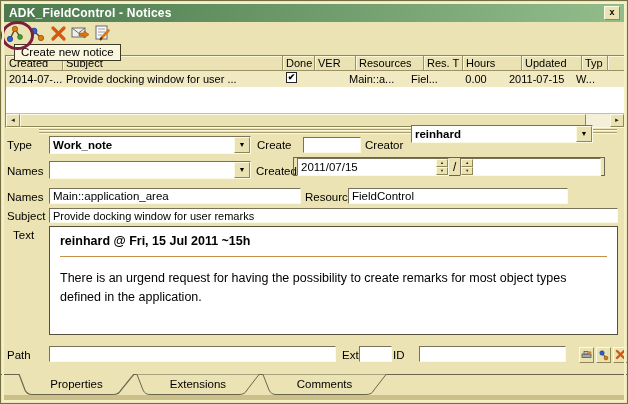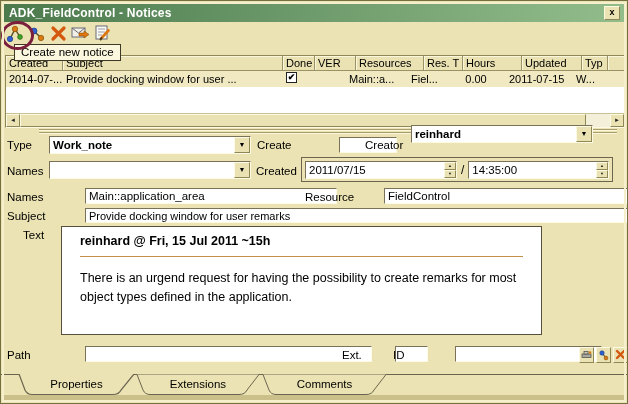--- a/index.html
+++ b/index.html
@@ -46,38 +46,38 @@
     border-color:#FDFAE4 #8F8755 #8F8755 #FDFAE4;font-size:6px;text-align:center;line-height:11px;color:#222;}
   #sc-thumb{width:566px;height:13px;background:#EAE2B2;border:1px solid;box-sizing:border-box;
     border-color:#FDFAE4 #8F8755 #8F8755 #FDFAE4;}
   #sc-gap{flex:1;}
   
   .groove{position:absolute;left:38px;width:578px;height:1px;background:#A79D6B;border-bottom:1px solid #FBF7DC;}
   
   .lbl{position:absolute;white-space:nowrap;}
   .tf{position:absolute;background:#fff;border:1px solid;box-sizing:border-box;
     border-color:#7A7258 #FDFAE4 #FDFAE4 #7A7258;padding:1px 3px 0 3px;font-size:11.5px;
-    white-space:nowrap;overflow:hidden;margin-left:36px;}
+    white-space:nowrap;overflow:hidden;}
   .dd{position:absolute;border:1px solid;box-sizing:border-box;height:18px;
     border-color:#7A7258 #FDFAE4 #FDFAE4 #7A7258;display:flex;background:#fff;}
   .dd-val{flex:1;padding:2px 3px 0 3px;font-size:11.5px;white-space:nowrap;overflow:hidden;font-weight:bold;}
   .dd-btn{width:16px;background:#EAE2B2;border:1px solid;box-sizing:border-box;
     border-color:#FDFAE4 #8F8755 #8F8755 #FDFAE4;font-size:7px;text-align:center;line-height:14px;}
-  #created-group{position:absolute;left:300px;top:156px;width:312px;height:25px;box-sizing:border-box;
+  #created-group{position:absolute;left:292px;top:156px;width:312px;height:19px;box-sizing:border-box;
     border:1px solid #6B6550;display:flex;align-items:center;padding:0 3px;}
   .spinfield{height:18px;border:1px solid;box-sizing:border-box;background:#fff;
     border-color:#7A7258 #FDFAE4 #FDFAE4 #7A7258;display:flex;}
   .spin-val{flex:1;padding:2px 3px 0 3px;font-size:11.5px;white-space:nowrap;overflow:hidden;}
   .spin-btns{width:12px;display:flex;flex-direction:column;}
   .spin-b{flex:1;background:#EAE2B2;border:1px solid;box-sizing:border-box;
     border-color:#FDFAE4 #8F8755 #8F8755 #FDFAE4;font-size:4px;line-height:5px;text-align:center;color:#222;}
   #slash{padding:0 4px;font-size:12px;}
   
-  #text-box{position:absolute;left:60px;top:225px;width:481px;height:109px;box-sizing:border-box;
-    background:#fff;border:1px solid #55503C;padding:7px 18px;overflow:hidden;}
+  #text-box{position:absolute;left:48px;top:225px;width:569px;height:109px;box-sizing:border-box;
+    background:#fff;border:1px solid #55503C;padding:7px 10px;overflow:hidden;}
   #text-header{font-weight:bold;font-size:12.5px;}
   #text-hr{border:none;border-top:1px solid #C49048;margin:8px 0 12px 0;}
   #text-body{font-size:12.5px;line-height:1.5;}
   
   .mini-btn{position:absolute;top:346px;width:15px;height:16px;background:#EAE2B2;border:1px solid;
     box-sizing:border-box;border-color:#FDFAE4 #8F8755 #8F8755 #FDFAE4;}
   
   #tabbar-svg{position:absolute;left:0;top:373px;}
   .tab-label{position:absolute;top:374px;height:19px;line-height:19px;text-align:center;font-size:11.5px;}
 </style>
@@ -200,37 +200,36 @@
   <div id="created-group">
     <div class="spinfield" style="width:152px">
       <div class="spin-val">2011/07/15</div>
       <div class="spin-btns">
         <div class="spin-b">▲</div>
         <div class="spin-b">▼</div>
       </div>
     </div>
     <div id="slash">/</div>
     <div class="spinfield" style="flex:1">
-      <div class="spin-val">14:35:00</div>
       <div class="spin-btns">
         <div class="spin-b">▲</div>
         <div class="spin-b">▼</div>
       </div>
     </div>
   </div>
 
   <div class="lbl" style="left:6px;top:190px">Names</div>
   <div class="tf" style="left:48px;top:187px;width:252px;height:16px">Main::application_area</div>
   <div class="lbl" style="left:304px;top:190px">Resource</div>
-  <div class="tf" style="left:347px;top:187px;width:255px;height:16px">FieldControl</div>
+  <div class="tf" style="left:347px;top:187px;width:220px;height:16px">FieldControl</div>
 
   <div class="lbl" style="left:6px;top:209px">Subject</div>
   <div class="tf" style="left:48px;top:207px;width:569px;height:15px;font-size:11px">Provide docking window for user remarks</div>
 
-  <div class="lbl" style="left:22px;top:228px">Text</div>
+  <div class="lbl" style="left:12px;top:228px">Text</div>
   <div id="text-box">
     <div id="text-header">reinhard @ Fri, 15 Jul 2011 ~15h</div>
     <hr id="text-hr">
     <div id="text-body">There is an urgend request for having the possibility to create remarks for most object types defined in the application.</div>
   </div>
 
   <div class="lbl" style="left:6px;top:348px">Path</div>
   <div class="tf" style="left:48px;top:345px;width:287px;height:16px"></div>
   <div class="lbl" style="left:341px;top:348px">Ext.</div>
   <div class="tf" style="left:358px;top:345px;width:33px;height:16px"></div>

